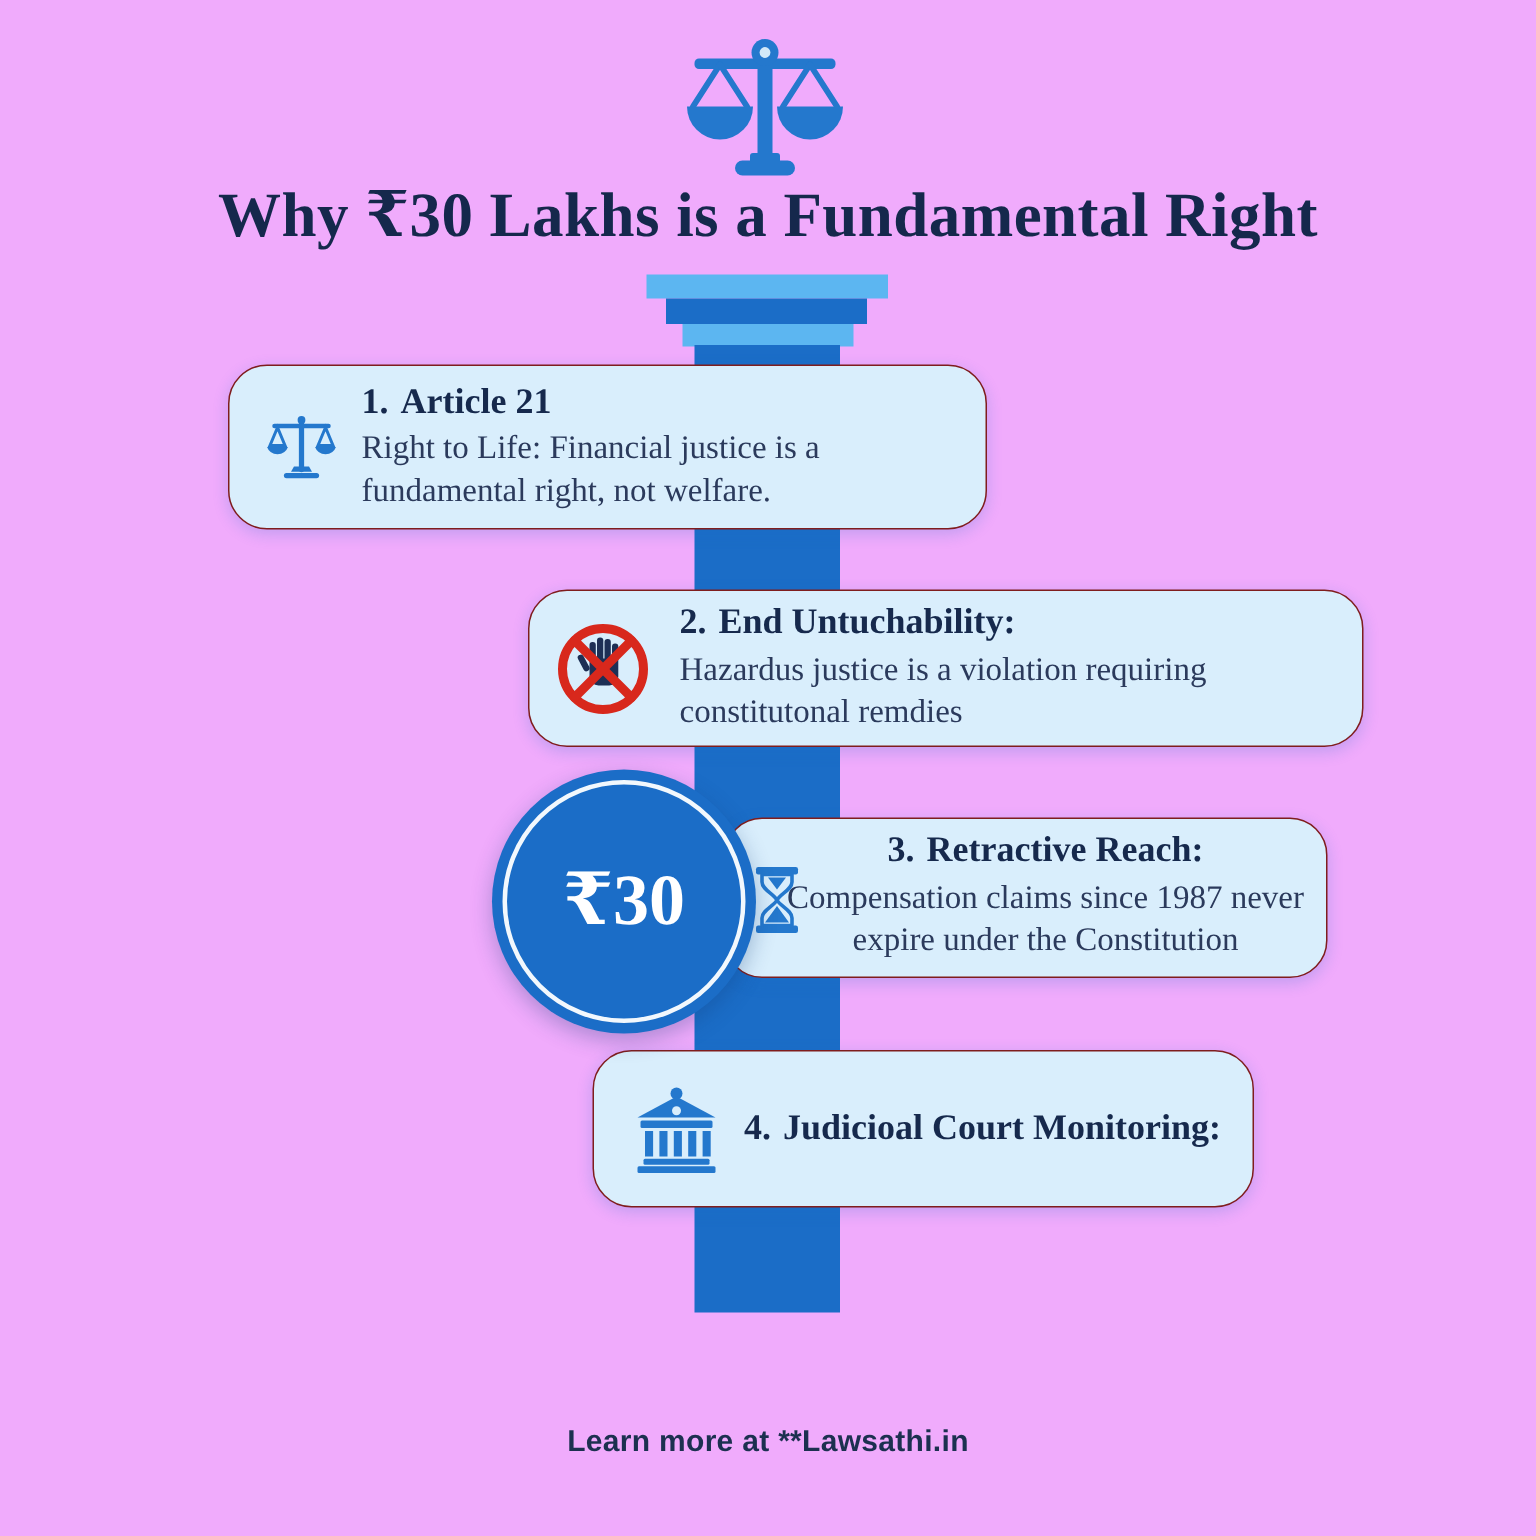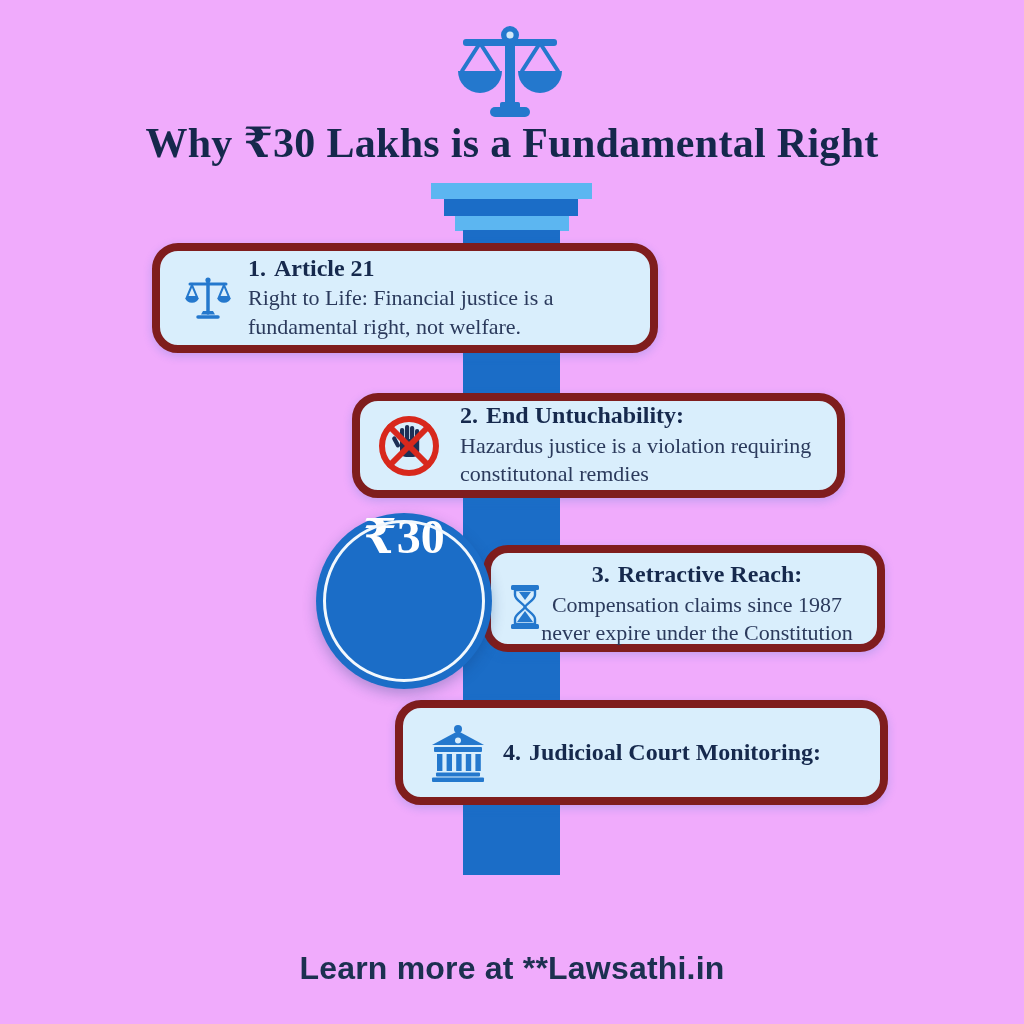--- a/index.html
+++ b/index.html
@@ -16,54 +16,54 @@
   .cap3{left:455px;top:216px;width:114px;height:15px;background:#5cb6f1;}
   
   .big-scales{position:absolute;left:449px;top:18px;z-index:2;}
   .page-title{
     position:absolute;left:0;top:118px;width:100%;margin:0;text-align:center;
     font-size:42px;font-weight:bold;color:#15284c;letter-spacing:.3px;z-index:2;
   }
   
   .point-box{
     position:absolute;z-index:2;box-sizing:border-box;
-    background:#d9eefc;border:8px solid #7f1d1d;border-radius:26px;
+    background:#d9eefc;border:1px solid #7f1d1d;border-radius:26px;
     box-shadow:0 3px 10px rgba(27,109,199,.22);
     display:flex;align-items:center;gap:16px;font-family:Liberation Serif, serif;
   }
   .box1{left:152px;top:243px;width:506px;height:110px;padding:8px 14px 8px 24px;}
-  .box2{left:352px;top:393px;width:493px;height:105px;padding:8px 12px 8px 14px;}
+  .box2{left:352px;top:393px;width:557px;height:105px;padding:8px 12px 8px 14px;}
   .box3{left:483px;top:545px;width:402px;height:107px;padding:8px 10px;display:block;border-radius:25px;}
-  .box4{left:395px;top:700px;width:493px;height:105px;padding:8px 12px 8px 26px;}
+  .box4{left:395px;top:700px;width:441px;height:105px;padding:8px 12px 8px 26px;}
   .point-icon{flex:0 0 auto;display:flex;align-items:center;justify-content:center;}
   .point-heading{font-weight:bold;font-size:24px;color:#16294d;line-height:1.15;}
   .point-number{margin-right:8px;}
   .point-body{font-size:22px;color:#2b3a5c;line-height:1.3;margin-top:2px;}
   .box3 .point-icon{position:absolute;left:16px;top:30px;}
   .box3 .point-text{width:100%;box-sizing:border-box;padding-left:26px;text-align:center;}
   
   .badge{
-    position:absolute;left:316px;top:513px;width:176px;height:176px;z-index:3;
+    position:absolute;left:328px;top:513px;width:176px;height:176px;z-index:3;
     background:#1b6dc7;border-radius:50%;
-    display:flex;flex-direction:column;align-items:center;
+    display:flex;flex-direction:column;align-items:center;justify-content:center;
     box-shadow:0 5px 14px rgba(17,60,120,.3);
   }
   .badge::before{content:"";position:absolute;inset:7px;border:3px solid #f2f8fd;border-radius:50%;}
   .badge-amount{font-size:48px;font-weight:bold;color:#ffffff;line-height:1;}
   .badge-unit{font-size:36px;font-weight:bold;color:#ffffff;letter-spacing:2px;margin-top:9px;line-height:1;}
   
   .banner{
     position:absolute;left:87px;top:874px;width:851px;height:60px;background:#1b6dc7;z-index:2;
     display:flex;align-items:center;justify-content:center;
   }
   .banner-text{color:#ffffff;font-size:35px;font-weight:bold;letter-spacing:.5px;}
   .learn-more{
     position:absolute;left:0;top:950px;width:100%;text-align:center;z-index:2;
     font-family:"Liberation Sans","DejaVu Sans",sans-serif;
-    font-size:32px;font-weight:bold;color:#1c3050;letter-spacing:.2px;
+    font-size:20px;font-weight:bold;color:#1c3050;letter-spacing:.2px;
   }
   .blue-fill{fill:#2478cd;}
 </style>
 </head>
 <body>
 
 <div class="stage">
 
   <span class="big-scales">
     <svg width="122" height="102" viewBox="0 0 122 102">

